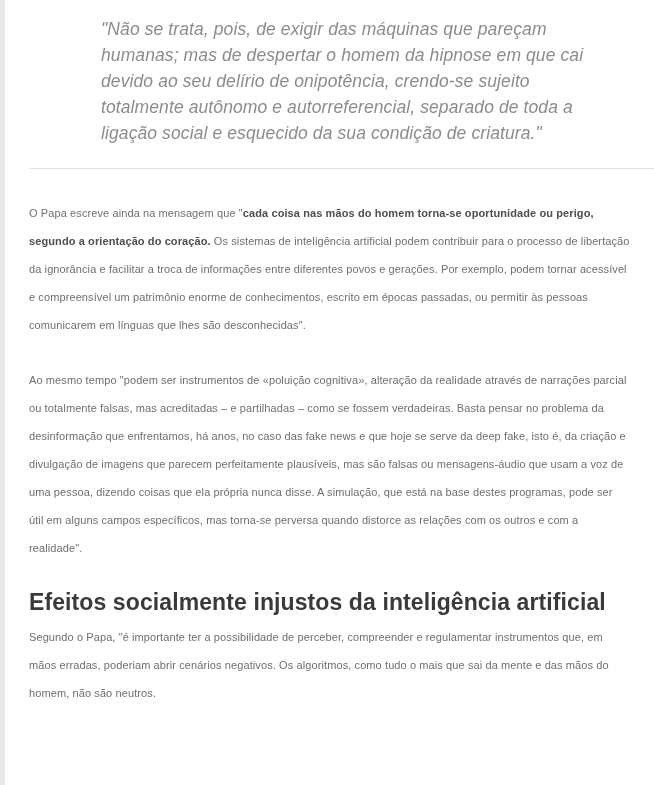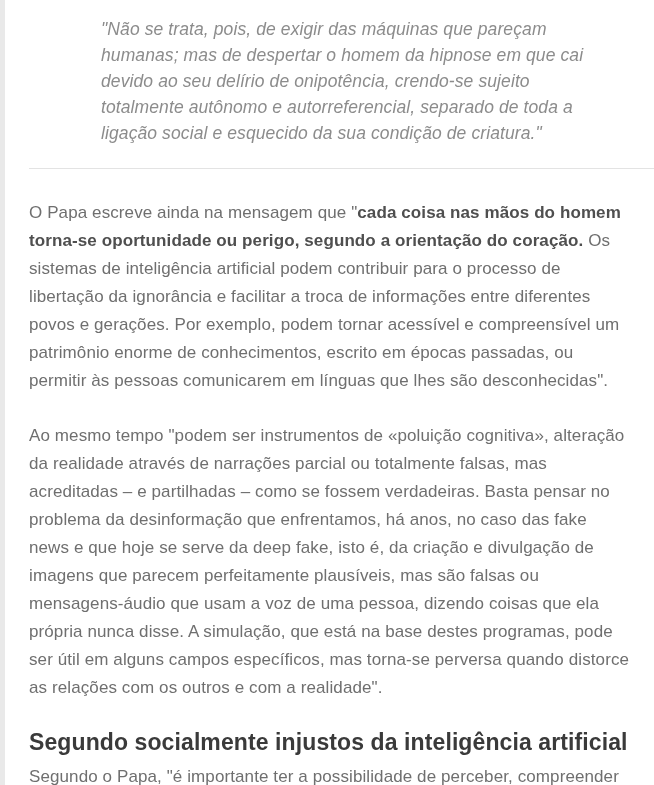--- a/index.html
+++ b/index.html
@@ -34,21 +34,21 @@
     letter-spacing: 0.1px;
   }
   .divider {
     border: none;
     border-top: 1px solid var(--divider-color, #e3e3e3);
     margin: 0 -24px 30px 0;
     height: 0;
   }
   .para {
     margin: 0 0 27px 0;
-    font-size: 17px;
+    font-size: 11px;
     line-height: 28px;
     color: var(--body-text, #6f6f6f);
     letter-spacing: 0.1px;
   }
   .para .seg.bold {
     font-weight: 700;
     color: var(--bold-text, #4f4f4f);
   }
   .para .seg.italic {
   }
@@ -64,16 +64,16 @@
 </head>
 <body>
 
 <div class="page">
   <div class="left-edge"></div>
   <div class="content">
     <blockquote class="pull-quote">"Não se trata, pois, de exigir das máquinas que pareçam humanas; mas de despertar o homem da hipnose em que cai devido ao seu delírio de onipotência, crendo-se sujeito totalmente autônomo e autorreferencial, separado de toda a ligação social e esquecido da sua condição de criatura."</blockquote>
     <hr class="divider">
     <p class="para"><span class="seg regular">O Papa escreve ainda na mensagem que "</span><span class="seg bold">cada coisa nas mãos do homem torna-se oportunidade ou perigo, segundo a orientação do coração.</span><span class="seg regular"> Os sistemas de inteligência artificial podem contribuir para o processo de libertação da ignorância e facilitar a troca de informações entre diferentes povos e gerações. Por exemplo, podem tornar acessível e compreensível um patrimônio enorme de conhecimentos, escrito em épocas passadas, ou permitir às pessoas comunicarem em línguas que lhes são desconhecidas".</span></p>
     <p class="para"><span class="seg regular">Ao mesmo tempo "podem ser instrumentos de «poluição cognitiva», alteração da realidade através de narrações parcial ou totalmente falsas, mas acreditadas – e partilhadas – como se fossem verdadeiras. Basta pensar no problema da desinformação que enfrentamos, há anos, no caso das </span><span class="seg italic">fake news</span><span class="seg regular"> e que hoje se serve da </span><span class="seg italic">deep fake</span><span class="seg regular">, isto é, da criação e divulgação de imagens que parecem perfeitamente plausíveis, mas são falsas ou mensagens-áudio que usam a voz de uma pessoa, dizendo coisas que ela própria nunca disse. A simulação, que está na base destes programas, pode ser útil em alguns campos específicos, mas torna-se perversa quando distorce as relações com os outros e com a realidade".</span></p>
-    <h2 class="heading">Segundo socialmente injustos da inteligência artificial</h2>
+    <h2 class="heading">Efeitos socialmente injustos da inteligência artificial</h2>
     <p class="para"><span class="seg regular">Segundo o Papa, "é importante ter a possibilidade de perceber, compreender e regulamentar instrumentos que, em mãos erradas, poderiam abrir cenários negativos. Os algoritmos, como tudo o mais que sai da mente e das mãos do homem, não são neutros. </span></p>
   </div>
 </div>
 
 </body></html>

